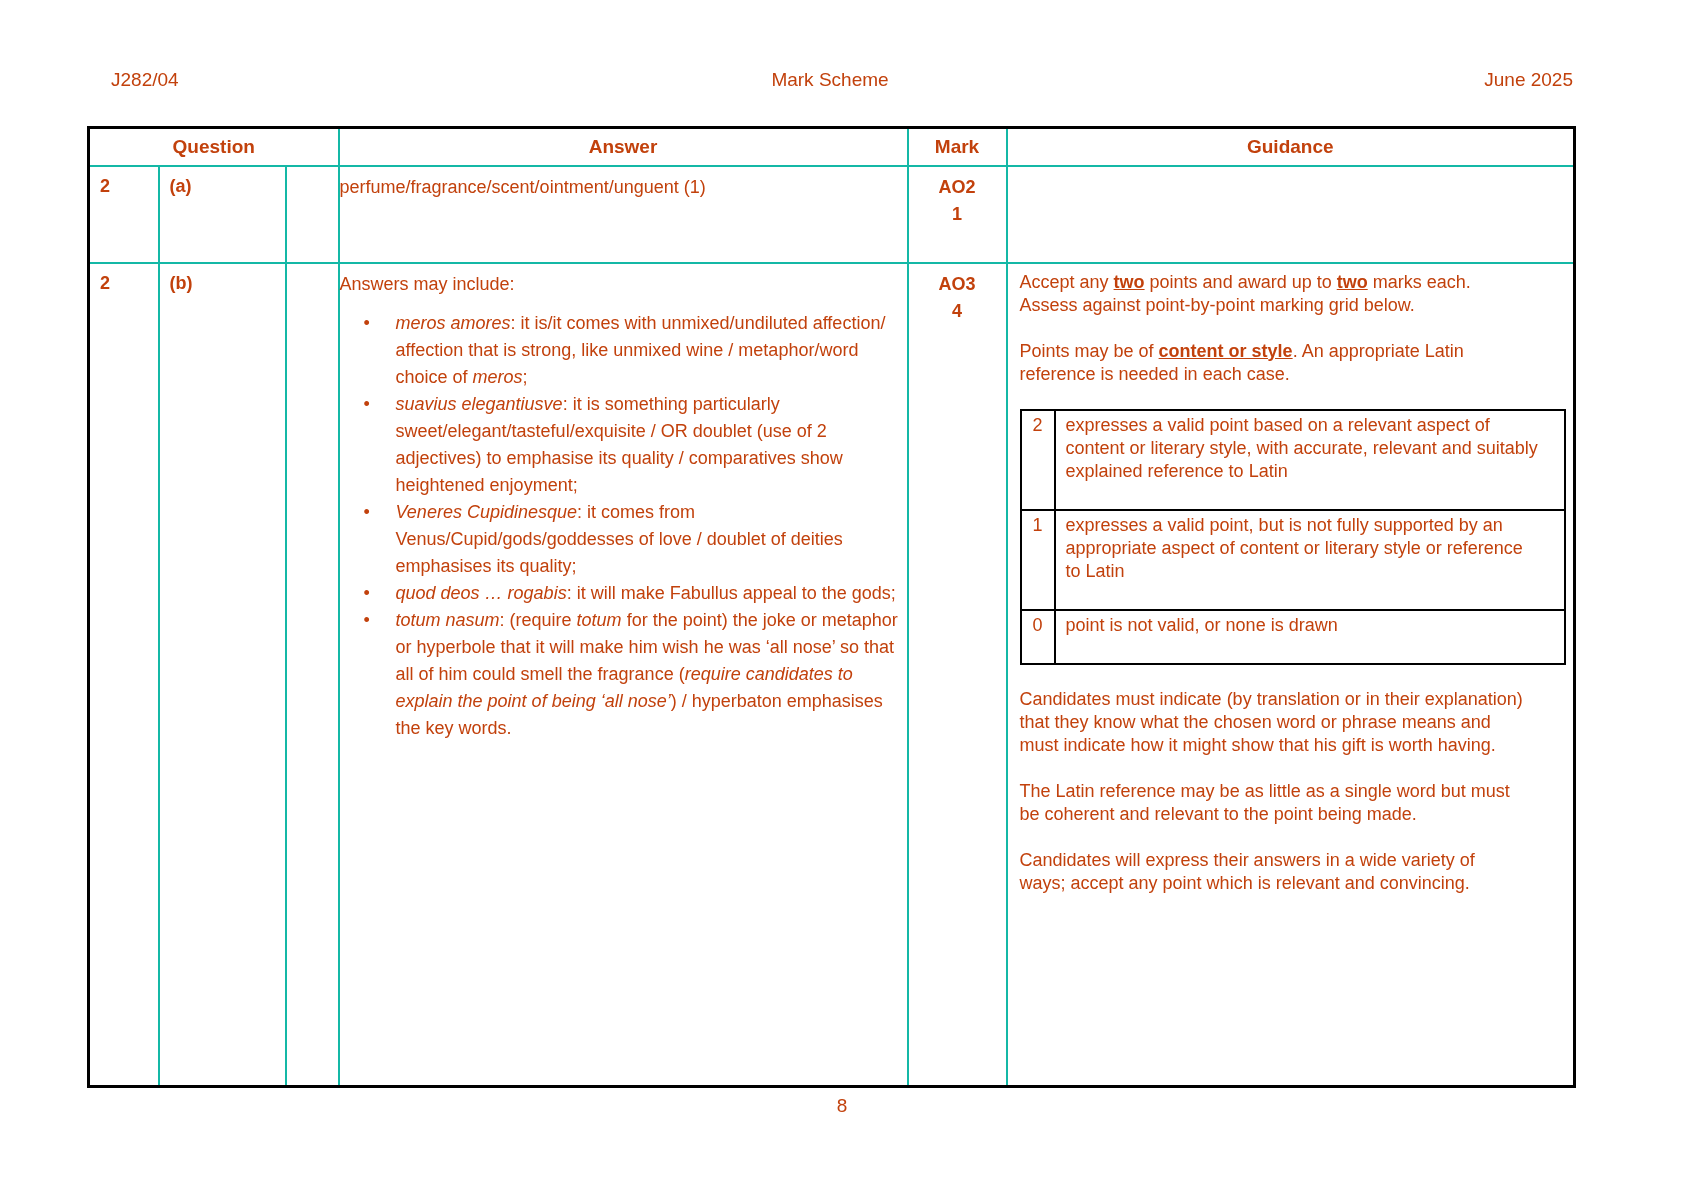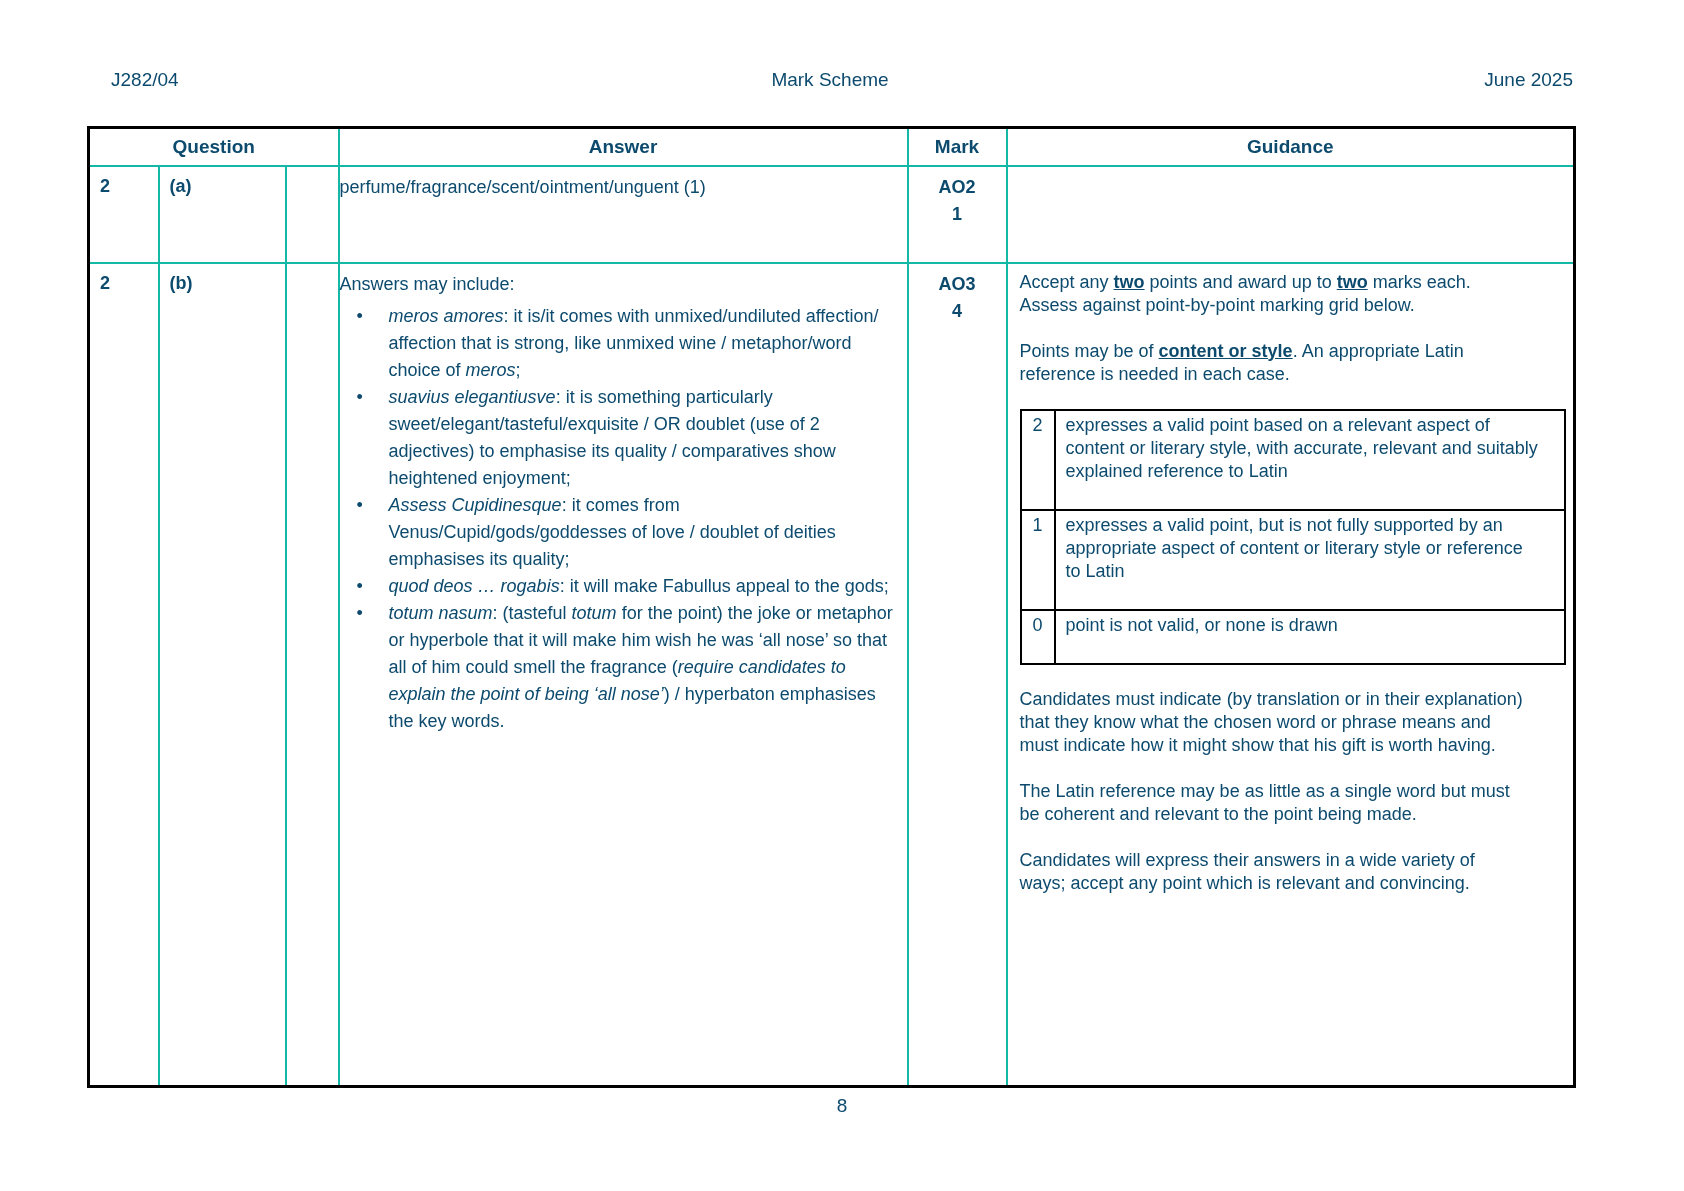--- a/index.html
+++ b/index.html
@@ -1,17 +1,17 @@
 <!DOCTYPE html>
 <html><head>
 <meta charset="utf-8">
 <style>
   html,body{margin:0;padding:0;background:#fff;}
   .page{
-    position:relative;width:1684px;height:1116px;background:#ffffff;color:#0c4a6e;
+    position:relative;width:1684px;height:1116px;background:#ffffff;color:#c2410c;
     font-family:"Liberation Sans",sans-serif;font-size:18px;line-height:23px;overflow:hidden;
   }
   
   .doc-header{
     position:absolute;left:87px;top:68px;width:1486px;
     display:flex;align-items:baseline;font-size:19px;
   }
   .hdr-left{width:360px;text-align:left;padding-left:24px;box-sizing:border-box;}
   .hdr-center{flex:1;text-align:center;}
   .hdr-right{width:360px;text-align:right;}
@@ -29,21 +29,21 @@
   tr.row-a{height:97px;}
   tr.row-b{height:824px;}
   td.q-num,td.q-part{font-weight:bold;padding:8px 10px;}
   td.q-extra{padding:0;}
   td.answer-cell{padding:7px 0;line-height:27px;}
   td.mark-cell{text-align:center;font-weight:bold;padding:7px 2px;line-height:27px;}
   td.guidance-cell{padding:7px 12px;line-height:23px;}
 
   
   .answer-intro{font-weight:normal;}
-  ul.bullets{list-style:none;margin:5px;padding:0;}
+  ul.bullets{list-style:none;margin:12px;padding:0;}
   ul.bullets li{position:relative;padding-left:44px;width:505px;}
   ul.bullets li::before{content:"\2022";position:absolute;left:12px;top:0;}
 
   
   .g-par{width:505px;margin:0 6px 23px 0;}
   .g-par:last-child{margin-bottom:0;}
 
   
   table.marking-grid{
     border-collapse:collapse;width:546px;margin:14px 0 23px 0;table-layout:fixed;
@@ -108,23 +108,23 @@
 
       <tr class="row-b">
         <td class="q-num">2</td>
         <td class="q-part">(b)</td>
         <td class="q-extra"></td>
         <td class="answer-cell">
           <div class="answer-intro">Answers may include:</div>
           <ul class="bullets">
             <li><span class="it">meros amores</span><span>: it is/it comes with unmixed/undiluted affection/ affection that is strong, like unmixed wine / metaphor/word choice of </span><span class="it">meros</span><span>;</span></li>
             <li><span class="it">suavius elegantiusve</span><span>: it is something particularly sweet/elegant/tasteful/exquisite / OR doublet (use of 2 adjectives) to emphasise its quality / comparatives show heightened enjoyment;</span></li>
-            <li><span class="it">Assess Cupidinesque</span><span>: it comes from Venus/Cupid/gods/goddesses of love / doublet of deities emphasises its quality;</span></li>
+            <li><span class="it">Veneres Cupidinesque</span><span>: it comes from Venus/Cupid/gods/goddesses of love / doublet of deities emphasises its quality;</span></li>
             <li><span class="it">quod deos … rogabis</span><span>: it will make Fabullus appeal to the gods;</span></li>
-            <li><span class="it">totum nasum</span><span>: (tasteful </span><span class="it">totum</span><span> for the point) the joke or metaphor or hyperbole that it will make him wish he was ‘all nose’ so that all of him could smell the fragrance (</span><span class="it">require candidates to explain the point of being ‘all nose’</span><span>) / hyperbaton emphasises the key words.</span></li>
+            <li><span class="it">totum nasum</span><span>: (require </span><span class="it">totum</span><span> for the point) the joke or metaphor or hyperbole that it will make him wish he was ‘all nose’ so that all of him could smell the fragrance (</span><span class="it">require candidates to explain the point of being ‘all nose’</span><span>) / hyperbaton emphasises the key words.</span></li>
           </ul>
         </td>
         <td class="mark-cell">
           <div>AO3</div>
           <div>4</div>
         </td>
         <td class="guidance-cell">
           <div class="g-par"><span>Accept any </span><span class="bd un">two</span><span> points and award up to </span><span class="bd un">two</span><span> marks each.&nbsp; Assess against point-by-point marking grid below.</span></div>
           <div class="g-par"><span>Points may be of </span><span class="bd un">content or style</span><span>. An appropriate Latin reference is needed in each case.</span></div>
           <table class="marking-grid">

